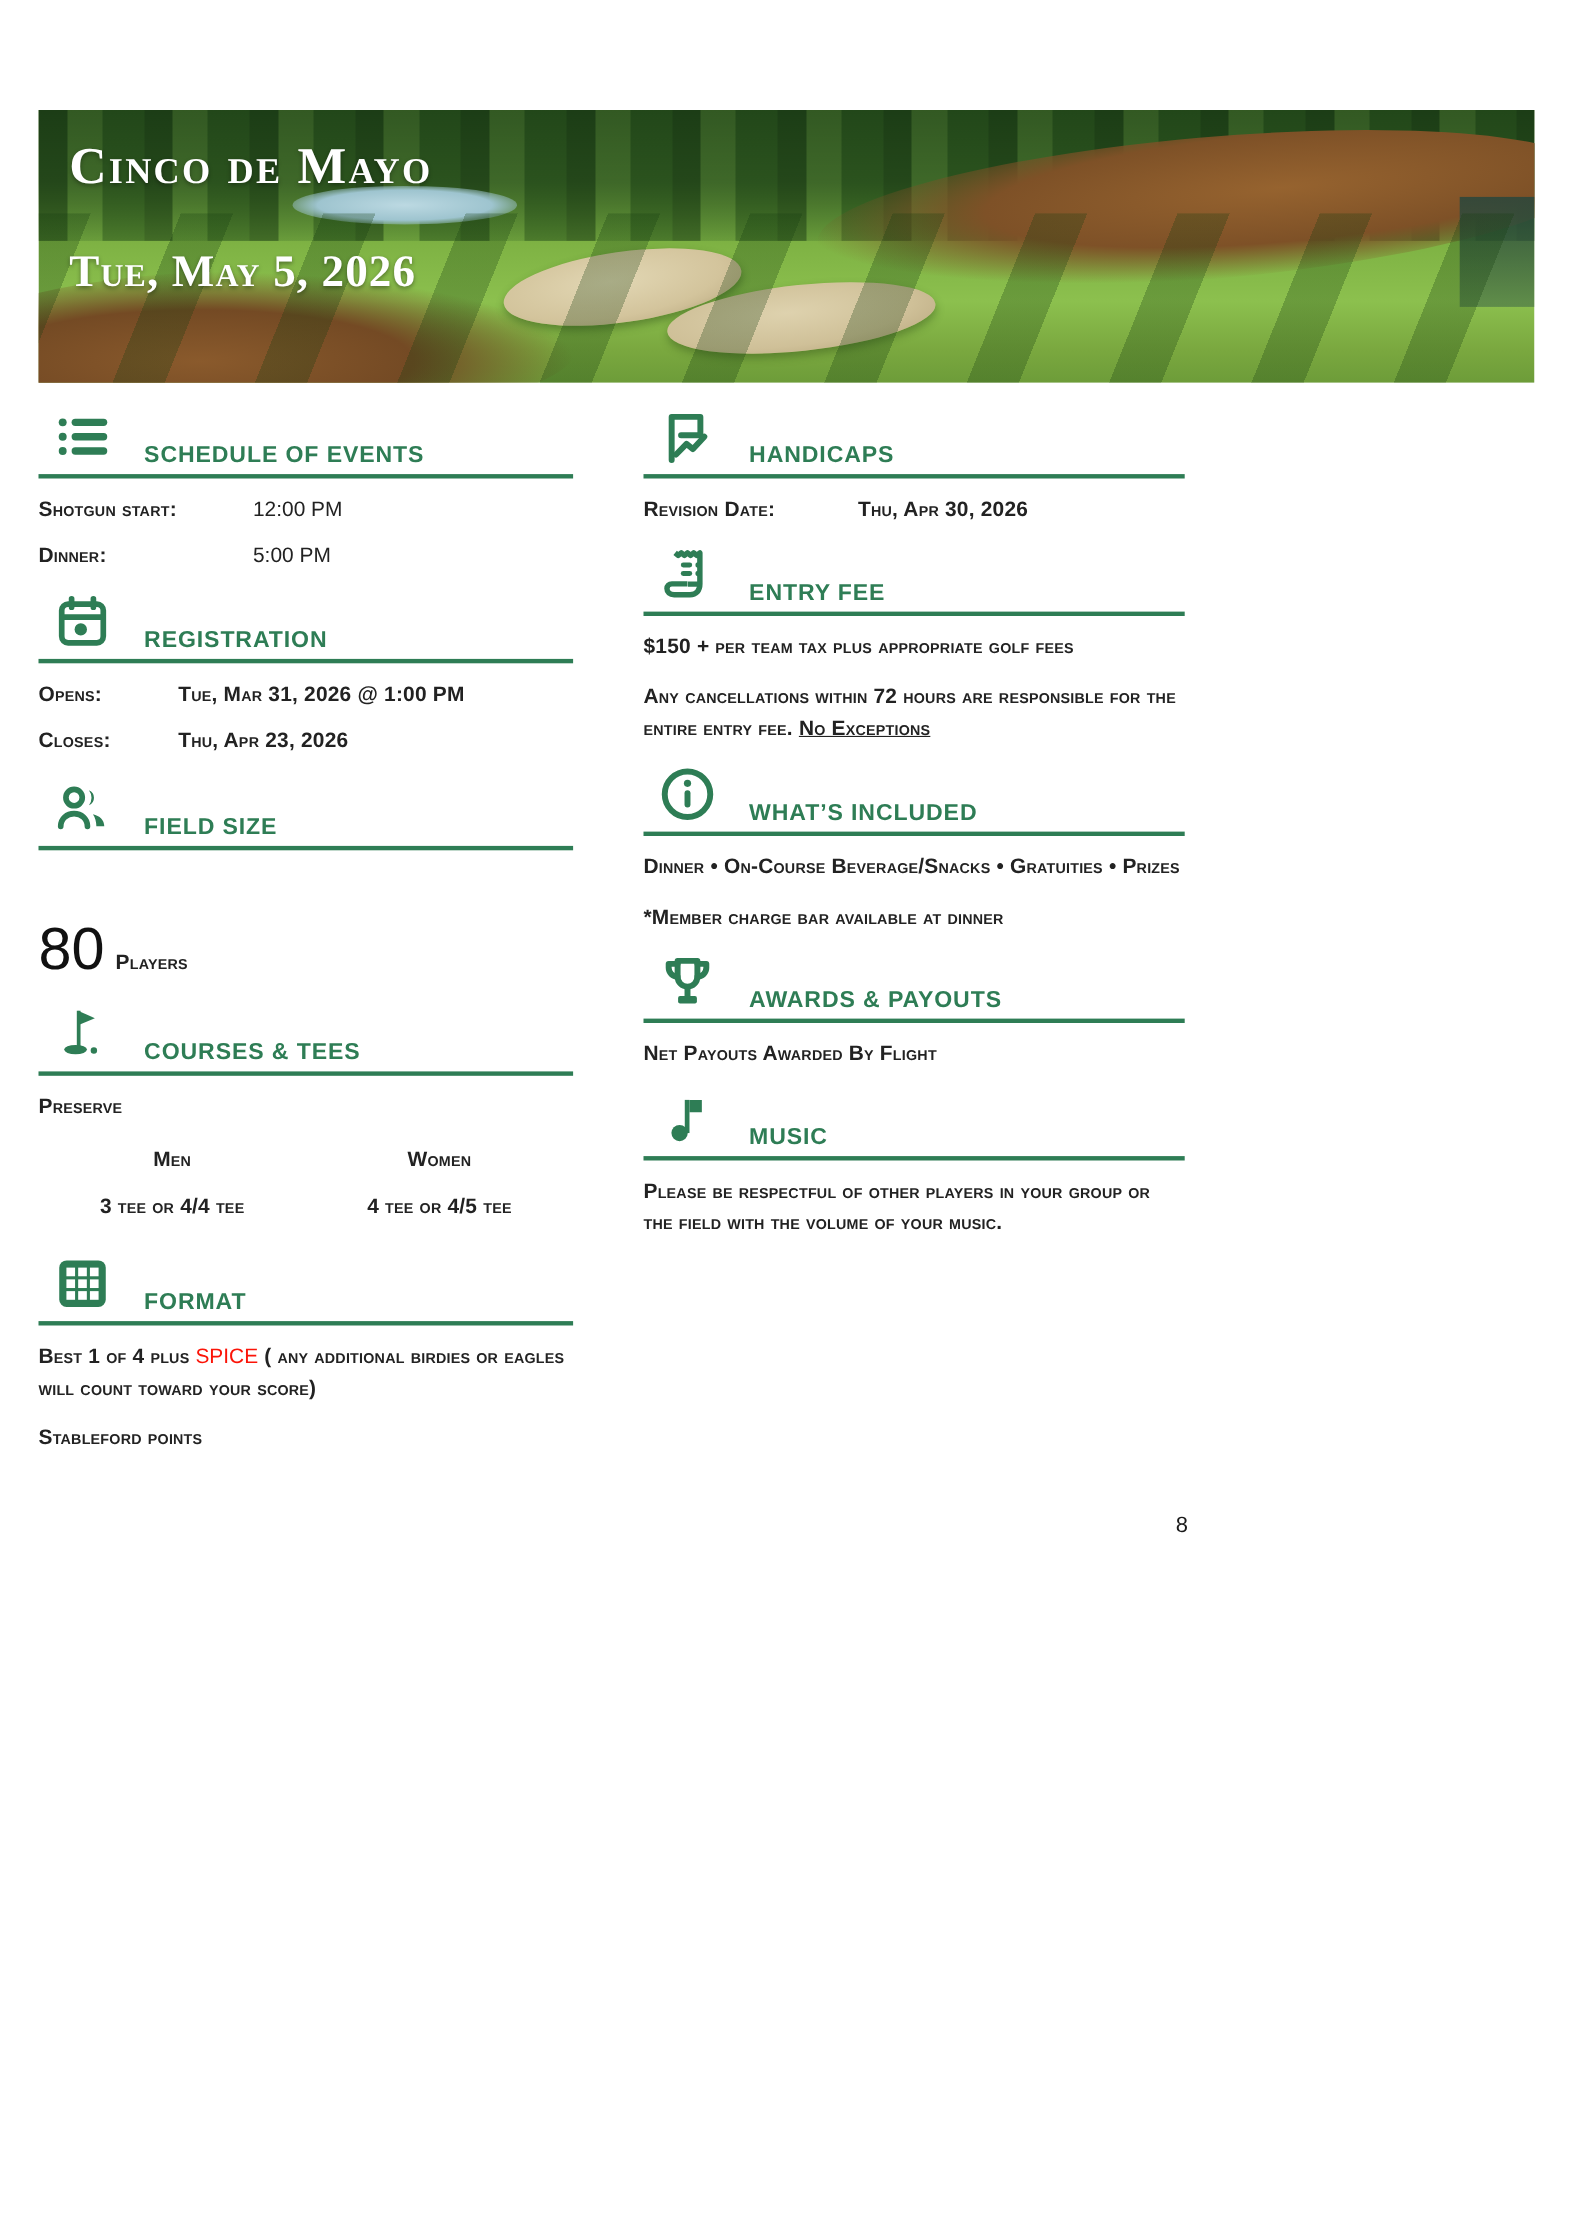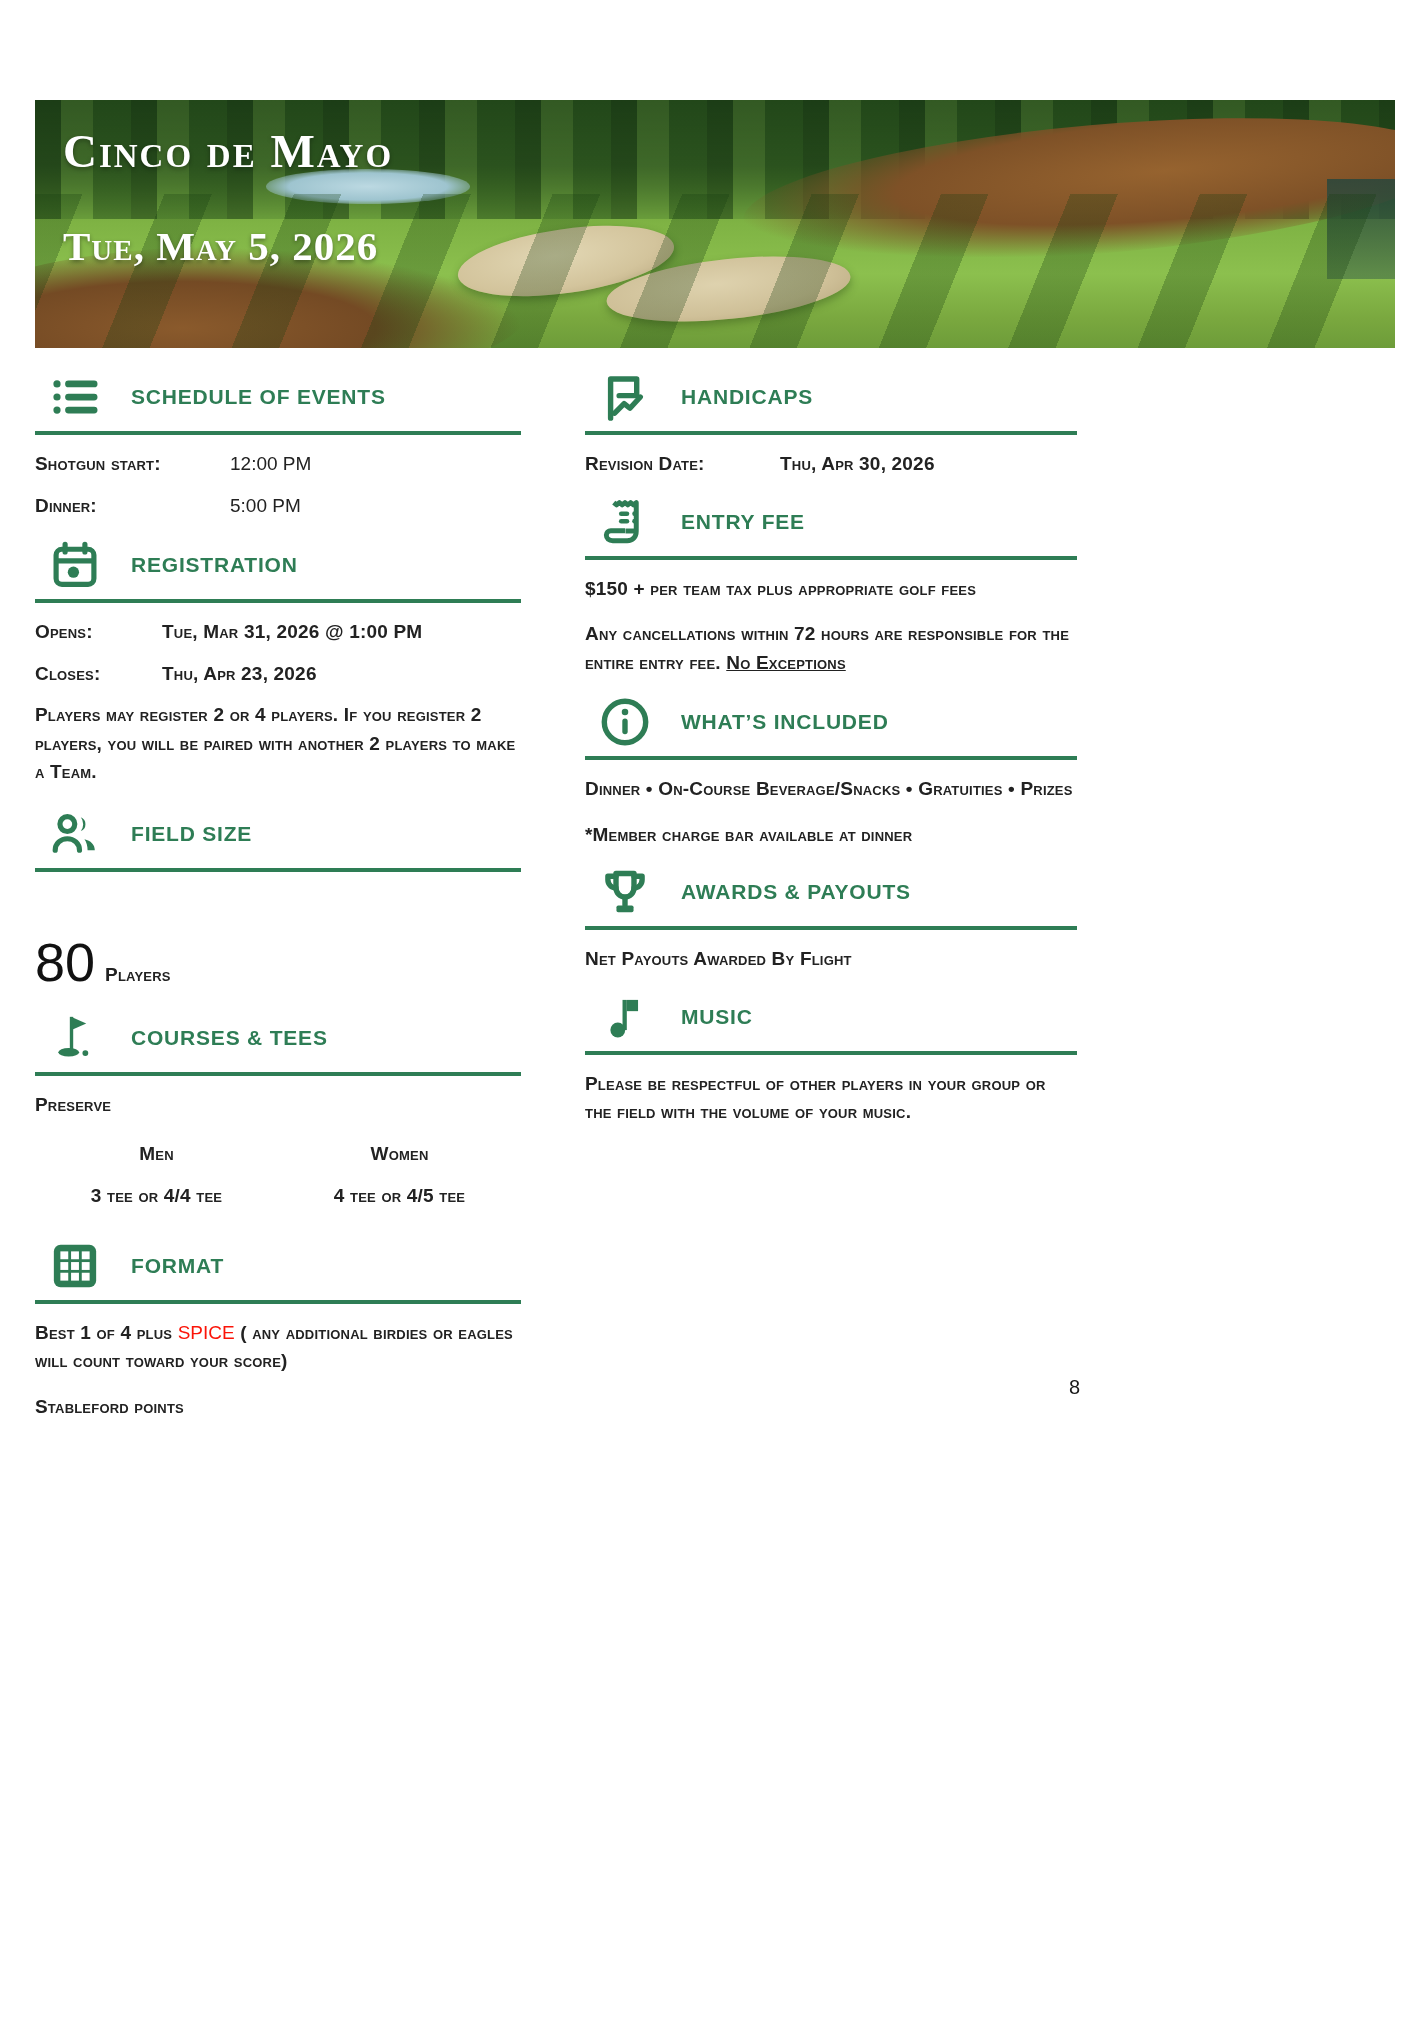--- a/index.html
+++ b/index.html
@@ -49,21 +49,21 @@
     font-family:"Liberation Serif", serif;font-variant:small-caps;font-weight:700;
     font-size:41px;letter-spacing:1px;text-shadow:0 2px 4px rgba(0,0,0,.4);text-align:right;
   }
 
   
   .col{position:absolute;top:360px;}
   .col-left{left:35px;width:486px;}
   .col-right{left:585px;width:492px;}
 
   .section{margin-top:18px;}
-  .sec-head{display:flex;align-items:center;min-height:58px;}
+  .sec-head{display:flex;align-items:flex-end;min-height:58px;}
   .sec-icon{flex:0 0 60px;height:58px;display:flex;align-items:center;justify-content:center;margin-left:10px;}
   .sec-icon svg{width:54px;height:54px;display:block;}
   .sec-title{margin-left:26px;color:var(--green);font-weight:bold;font-size:21px;letter-spacing:.8px;}
   .rule{height:4px;background:var(--green);margin-top:5px;}
   .sec-body{margin-top:15px;font-size:19px;line-height:1.5;}
   .sc{font-variant:small-caps;letter-spacing:.2px;font-weight:bold;}
 
   .kv{display:flex;margin-bottom:13px;font-size:19px;}
   .kv .k{flex:0 0 195px;}
   .kv.narrow .k{flex:0 0 127px;}
@@ -150,21 +150,20 @@
       <div class="rule"></div>
       <div class="sec-body">
         <div class="kv narrow">
           <span class="k sc">Opens:</span>
           <span class="v sc">Tue, Mar 31, 2026 @ 1:00 PM</span>
         </div>
         <div class="kv narrow">
           <span class="k sc">Closes:</span>
           <span class="v sc">Thu, Apr 23, 2026</span>
         </div>
-        <p class="sc" style="margin-top:6px;">Players may register 2 or 4 players. If you register 2 players, you will be paired with another 2 players to make a Team.</p>
       </div>
     </div>
 
     <div class="section" style="margin-top:18px;">
       <div class="sec-head">
         <span class="sec-icon">
           <svg viewBox="0 0 24 24">
               <g fill="none" stroke="#2e7d55" stroke-width="2.3" stroke-linecap="round">
                 <circle cx="8.6" cy="7.6" r="3.3"></circle>
                 <path d="M3.2 19.2c0-3.1 2.5-5.1 5.4-5.1s5.4 2 5.4 5.1"></path>

